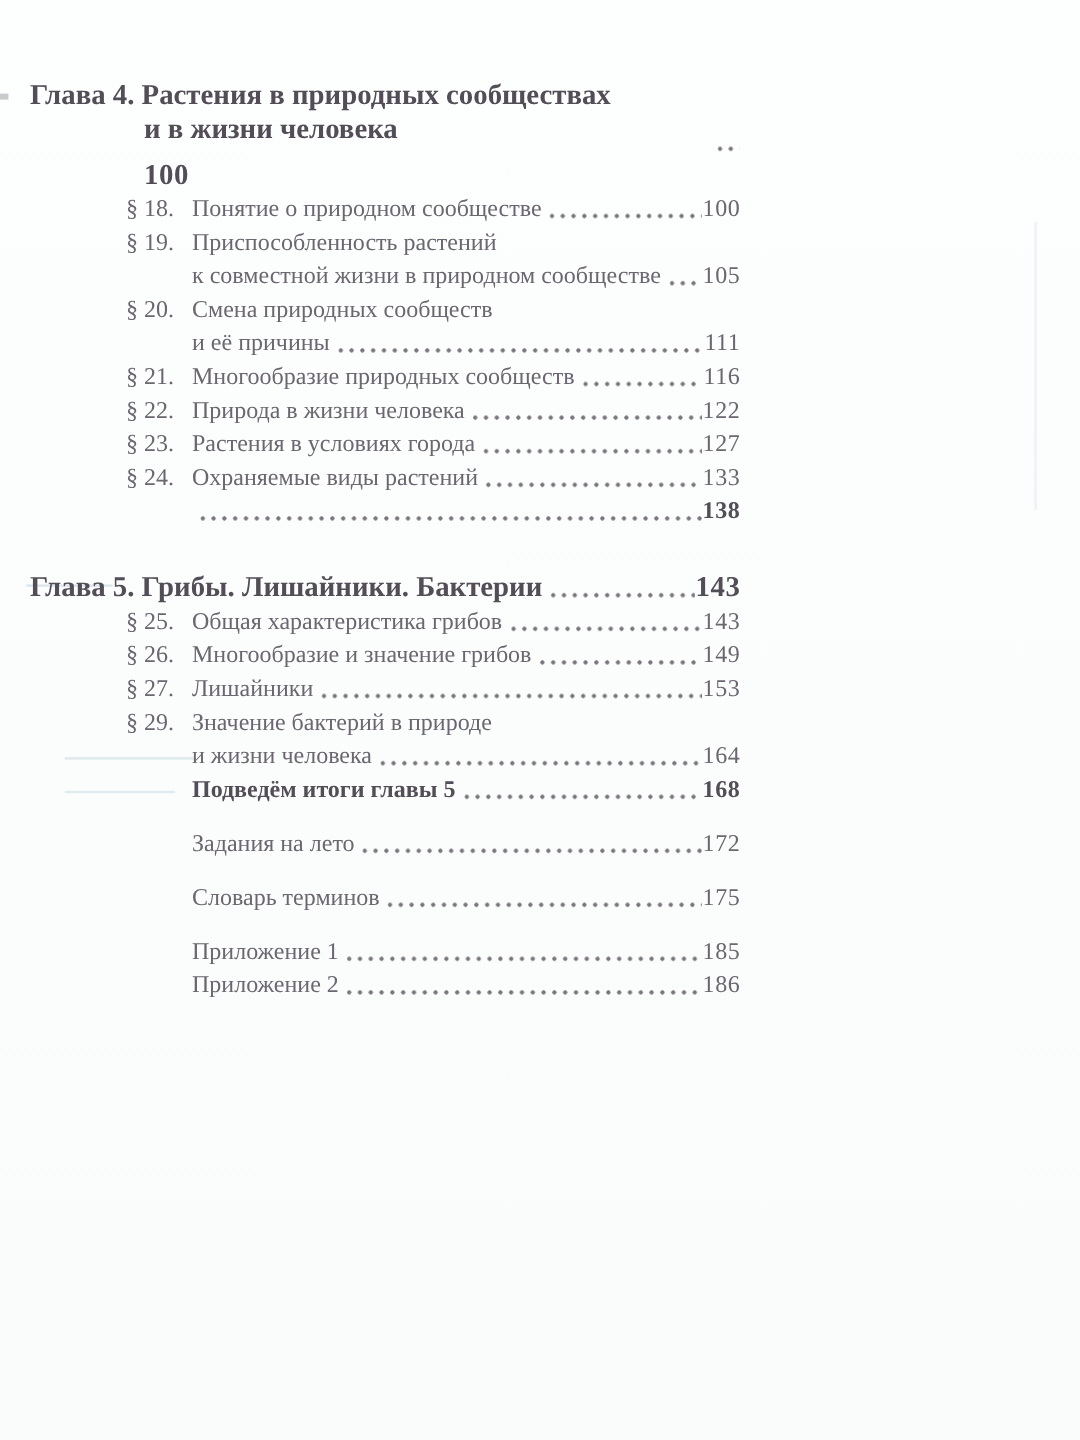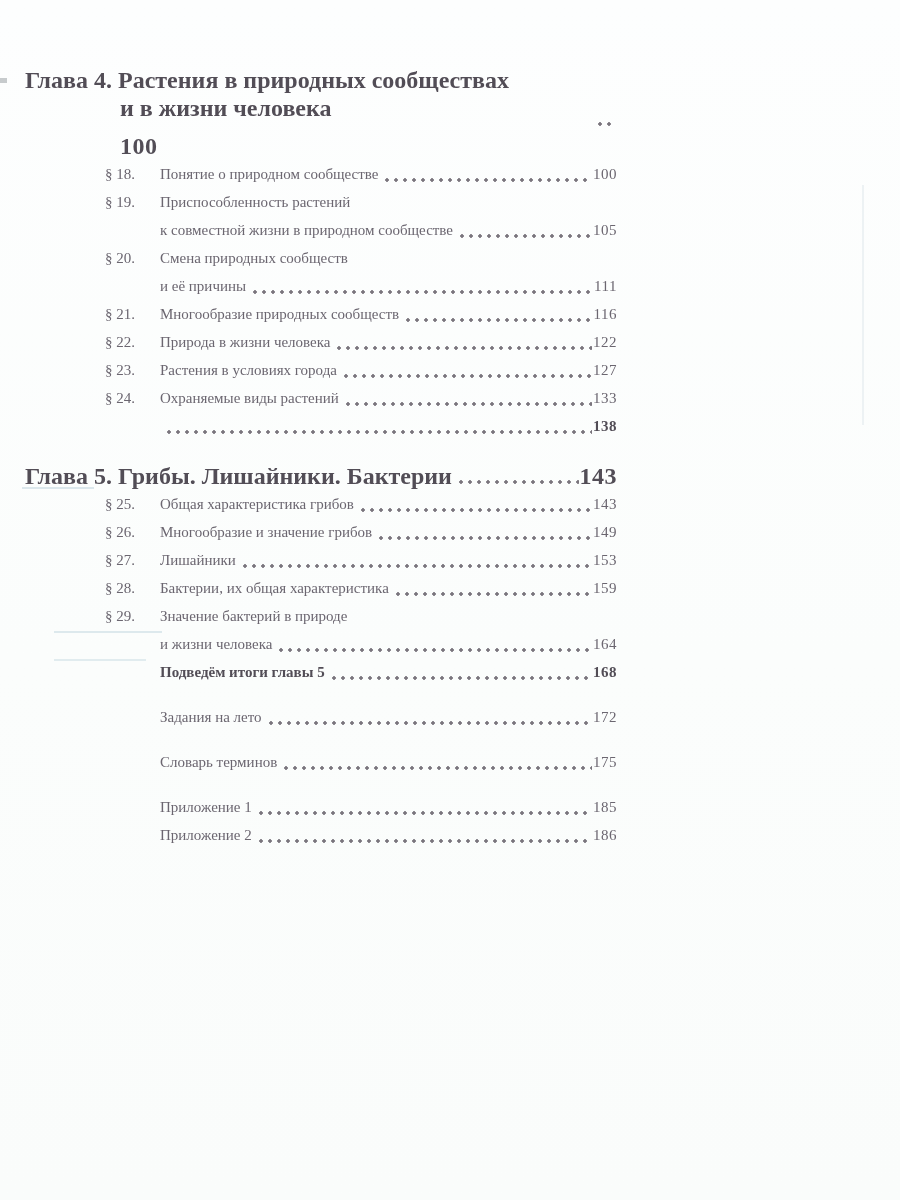--- a/index.html
+++ b/index.html
@@ -18,21 +18,21 @@
     width: 732px;
     height: 1200px;
     box-sizing: border-box;
     padding: 66px 115px 0 25px;
   }
   .toc-list { position: relative; }
   .row {
     display: flex;
     align-items: baseline;
     line-height: 28px;
-    font-size: 15px;
+    font-size: 20px;
     color: #6b6670;
     white-space: nowrap;
   }
   .row--bold {
     font-weight: 700;
     color: #524d56;
   }
   .row--chapter { padding-left: 0; font-size: 24px; }
   .row--chapter-cont { padding-left: 95px; font-size: 24px; flex-direction: column; }
   .row--item { padding-left: 80px; }
@@ -50,21 +50,21 @@
     margin: 0 1px 6px 7px;
     background-image: radial-gradient(circle at 2px 2px, #7a757d 1.5px, transparent 2px);
     background-size: 9px 4px;
     background-repeat: repeat-x;
     background-position: left bottom;
   }
   .pageno {
     flex: 0 0 auto;
     letter-spacing: 0.5px;
   }
-  .gap-large  { margin-top: 22px; }
+  .gap-large  { margin-top: 36px; }
   .gap-medium { margin-top: 17px; }
 
   
   .artifact {
     position: absolute;
     pointer-events: none;
   }
   .a1 { top: 487px; left: 22px;  width: 72px;  height: 2px; background: #dbe7ec; }
   .a2 { top: 631px; left: 54px;  width: 108px; height: 2px; background: #dde9ed; }
   .a3 { top: 659px; left: 54px;  width: 92px;  height: 2px; background: #e1ecef; }
@@ -168,26 +168,20 @@
     <span class="leader"></span>
     <span class="pageno">149</span>
   </div>
       <div class="row row--item">
     <span class="prefix">§ 27.</span>
     <span class="label">Лишайники</span>
     <span class="leader"></span>
     <span class="pageno">153</span>
   </div>
       <div class="row row--item">
-    <span class="prefix">§ 28.</span>
-    <span class="label">Бактерии, их общая характеристика</span>
-    <span class="leader"></span>
-    <span class="pageno">159</span>
-  </div>
-      <div class="row row--item">
     <span class="prefix">§ 29.</span>
     <span class="label">Значение бактерий в природе</span>
 
   </div>
       <div class="row row--text">
 
     <span class="label">и жизни человека</span>
     <span class="leader"></span>
     <span class="pageno">164</span>
   </div>

